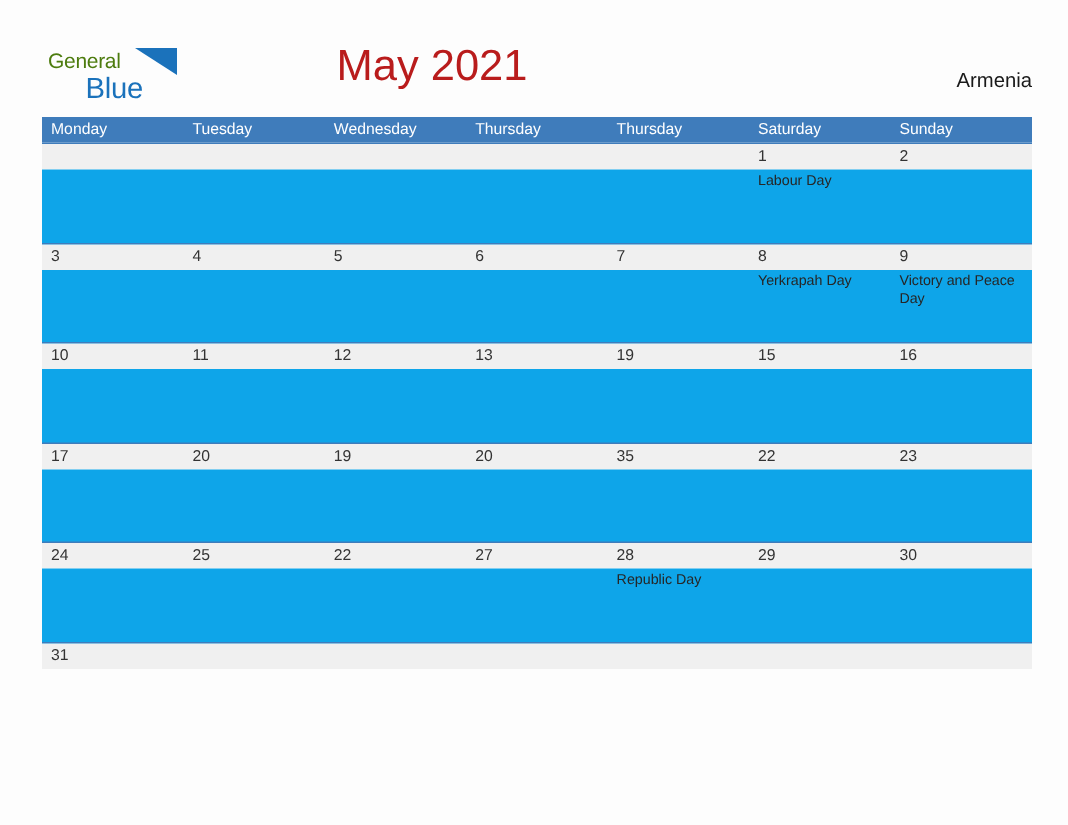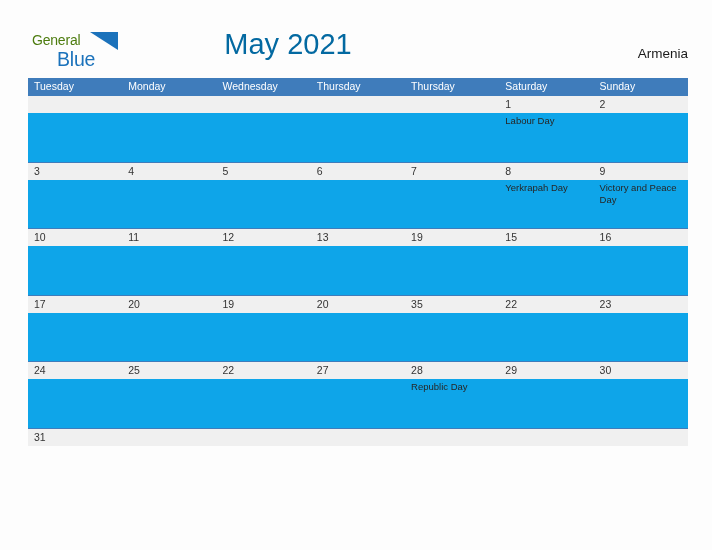--- a/index.html
+++ b/index.html
@@ -63,21 +63,21 @@
     height: 20px;
   }
 
   .cal-title {
     position: absolute;
     left: 0;
     top: 28px;
     width: 576px;
     text-align: center;
     font-size: 29px;
-    color: #0369a1;
+    color: #b91c1c;
     letter-spacing: 0px;
     font-family: "Liberation Sans", sans-serif;
   }
   .cal-country {
     position: absolute;
     right: 24px;
     top: 46px;
     font-size: 13.5px;
     color: #1a1a1a;
     font-family: "Liberation Sans", sans-serif;
@@ -165,22 +165,22 @@
       <span class="logo-blue">Blue</span>
     </div>
 
     <div class="cal-title">May 2021</div>
     <div class="cal-country">Armenia</div>
   </div>
 
   <div class="grid">
 
     <div class="weekday-row">
+      <div class="weekday-cell">Monday</div>
       <div class="weekday-cell">Tuesday</div>
-      <div class="weekday-cell">Monday</div>
       <div class="weekday-cell">Wednesday</div>
       <div class="weekday-cell">Thursday</div>
       <div class="weekday-cell">Thursday</div>
       <div class="weekday-cell">Saturday</div>
       <div class="weekday-cell">Sunday</div>
     </div>
 
     <div class="week-row wk-full">
       <div class="date-band">
         <div class="day-cell"></div>

